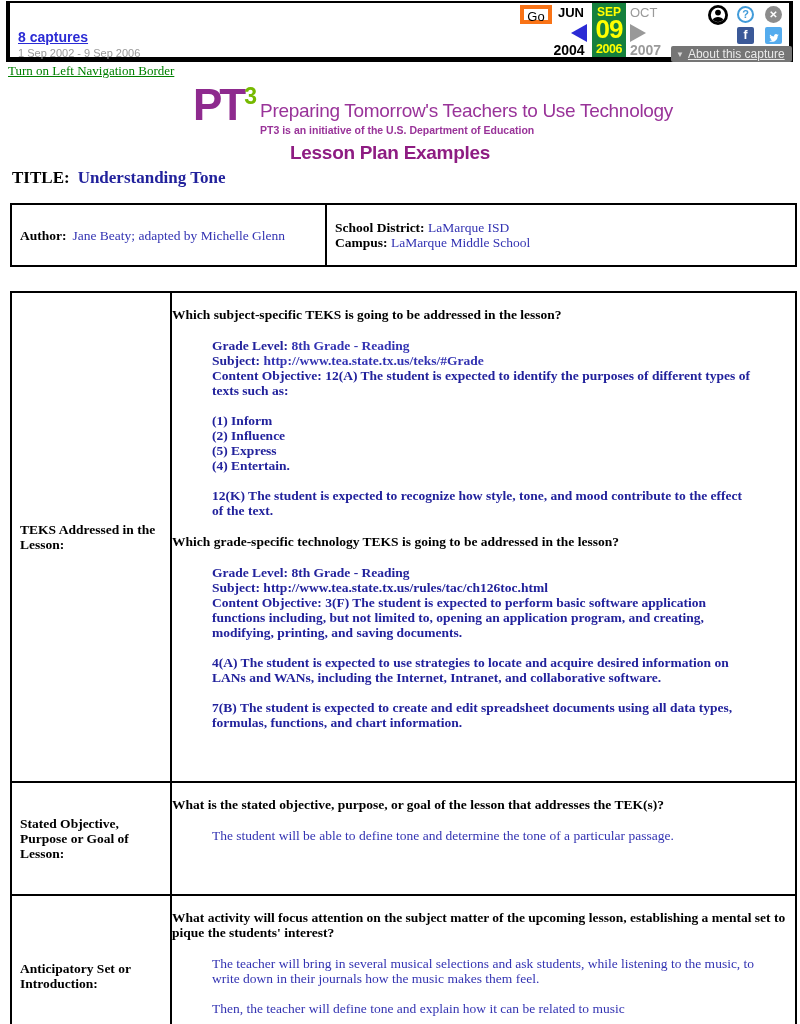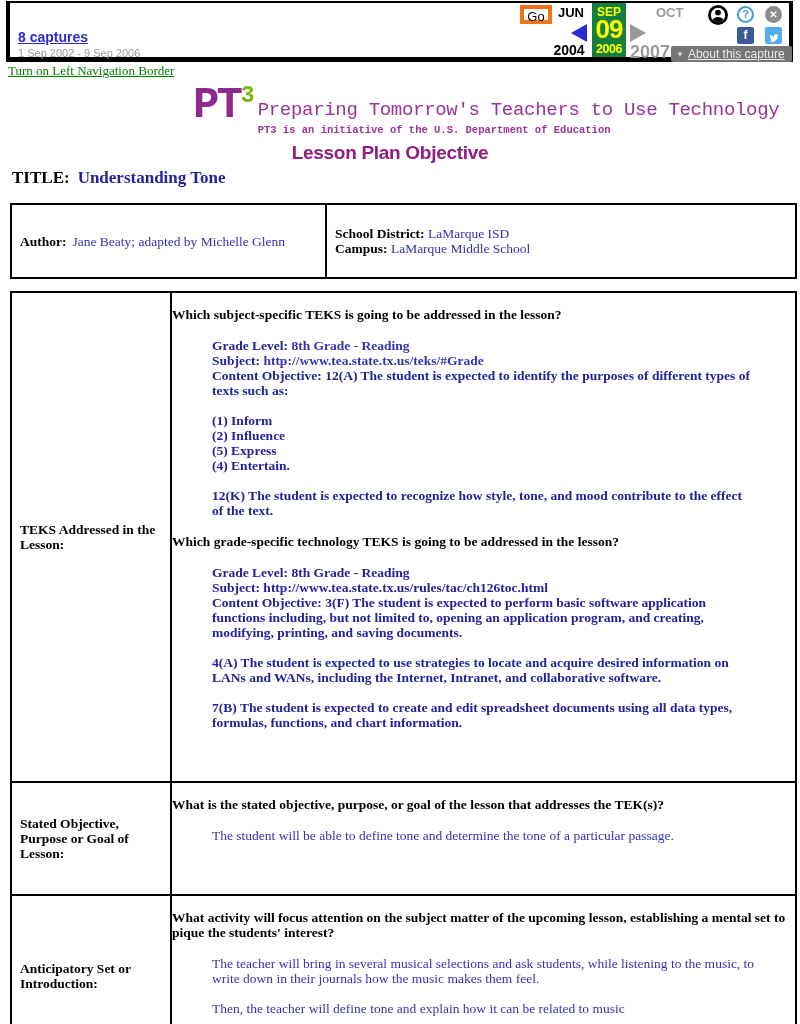--- a/index.html
+++ b/index.html
@@ -35,33 +35,33 @@
 
   .wb-col {
     position:absolute; left:582px; top:0; width:34px; height:54px;
     background:#15803d; text-align:center;
   }
   .wb-col .m { position:absolute; top:2px; width:100%; font-weight:bold; font-size:12px; color:#FFFF00; }
   .wb-col .d { position:absolute; top:13px; width:100%; font-weight:bold; font-size:26px; letter-spacing:-1px; color:#FFFF00; line-height:1; }
   .wb-col .y { position:absolute; bottom:1px; width:100%; font-weight:bold; font-size:12.5px; letter-spacing:-0.5px; color:#FFFF00; }
 
   .wb-mprev { position:absolute; left:544px; top:2px; width:34px; text-align:center; font-weight:bold; font-size:13px; color:#000; cursor:pointer; }
-  .wb-mnext { position:absolute; left:620px; top:2px; width:34px; text-align:left; font-weight:bold; font-size:13px; color:#9A9A9A; cursor:pointer;margin-left:26px; }
+  .wb-mnext { position:absolute; left:620px; top:2px; width:34px; text-align:left; font-weight:normal; font-size:13px; color:#9A9A9A; cursor:pointer; }
   .wb-arrow-l {
     position:absolute; left:561px; top:21px; width:0; height:0; cursor:pointer;
     border-top:9px solid transparent; border-bottom:9px solid transparent;
     border-right:16px solid #2B2BD5;
   }
   .wb-arrow-r {
     position:absolute; left:620px; top:21px; width:0; height:0; cursor:pointer;
     border-top:9px solid transparent; border-bottom:9px solid transparent;
     border-left:16px solid #999;
   }
   .wb-yprev { position:absolute; left:540px; top:39px; width:38px; text-align:center; font-weight:bold; font-size:14px; color:#000; cursor:pointer; }
-  .wb-ynext { position:absolute; left:620px; top:39px; font-weight:bold; font-size:18px; color:#9A9A9A; cursor:pointer; }
+  .wb-ynext { position:absolute; left:620px; top:39px; font-weight:bold; font-size:14px; color:#9A9A9A; cursor:pointer; }
 
   .wb-ico { position:absolute; width:17px; height:17px; cursor:pointer; }
   .wb-person { left:698px; top:2px; width:20px; height:20px; }
   .wb-help {
     left:727px; top:3px; border:2px solid #419BD9; border-radius:50%;
     color:#419BD9; font-weight:bold; font-size:11px; line-height:13px; text-align:center; background:#fff;
   }
   .wb-close {
     left:755px; top:3px; background:#8C8C8C; border-radius:50%;
     color:#fff; font-weight:bold; font-size:10px; line-height:17px; text-align:center;
@@ -77,39 +77,39 @@
     line-height:14px; cursor:pointer; white-space:nowrap;
   }
   .wb-about .tri { font-size:8px; color:#D5D5D5; vertical-align:1px; text-decoration:none; display:inline-block; margin-right:4px; }
   .wb-about .lbl { text-decoration:underline; }
 
   
   .nav-toggle {
     position:absolute; left:8px; top:63px; font-size:13px; color:#008000;
     text-decoration:underline; cursor:pointer; font-family:"Liberation Serif", serif;
   }
-  .logo-row { position:absolute; left:193px; top:88px; display:flex; align-items:flex-start; font-family:Liberation Mono, monospace; }
+  .logo-row { position:absolute; left:193px; top:88px; display:flex; align-items:flex-start; font-family:Liberation Sans, sans-serif; }
   .logo-pt { font-weight:bold; font-size:44px; line-height:0.78; letter-spacing:-3px; color:#8E2A8E; }
   .logo-3 { font-weight:bold; font-size:23px; line-height:1; color:#76B900; margin:-3px 0 0 1px; }
   .logo-text { margin-left:3px; padding-top:13px; }
   .logo-tagline { font-size:19px; letter-spacing:-0.3px; color:#993399; line-height:1.05; white-space:nowrap; }
   .logo-initiative { font-size:10.5px; font-weight:bold; color:#993399; margin-top:3px; }
   .page-heading {
     position:absolute; left:0; top:142px; width:780px; text-align:center;
     font-family:"Liberation Sans", sans-serif; font-weight:bold; font-size:19px;
     letter-spacing:-0.3px; color:#8E1C82;
   }
 
   .title-line { position:absolute; left:12px; top:168px; font-size:17px; font-weight:bold; }
   .title-line .t-label { color:#000; }
   .title-line .t-value { color:#22229C; margin-left:8px; }
 
   
   table { border-collapse:collapse; table-layout:fixed; }
-  td { border:2px solid #000; font-size:13.5px; line-height:15px; padding:21px 8px; vertical-align:middle; }
+  td { border:2px solid #000; font-size:13.5px; line-height:15px; padding:15px 8px; vertical-align:middle; }
   .tblA { position:absolute; left:10px; top:203px; width:787px; }
   .tblA .c1 { width:315px; }
   .tblA tr.r1 { height:53px; }
   .tblA tr.r2 { height:34px; }
   .tblB { position:absolute; left:10px; top:291px; width:787px; }
   .tblB .c1 { width:160px; }
   .row-teks { height:490px; }
   .row-obj { height:113px; }
   .row-ant { height:162px; }
 
@@ -169,21 +169,21 @@
 <a class="nav-toggle">Turn on Left Navigation Border</a>
 
 <div class="logo-row">
   <span class="logo-pt">PT</span>
   <span class="logo-3">3</span>
   <span class="logo-text">
     <span class="logo-tagline" style="display:block">Preparing Tomorrow's Teachers to Use Technology</span>
     <span class="logo-initiative" style="display:block">PT3 is an initiative of the U.S. Department of Education</span>
   </span>
 </div>
-<div class="page-heading">Lesson Plan Objective</div>
+<div class="page-heading">Lesson Plan Examples</div>
 
 <div class="title-line">
   <span class="t-label">TITLE:</span><span class="t-value">Understanding Tone</span>
 </div>
 
 <table class="tblA">
   <tbody>
       <tr class="r1">
     <td class="c1">
       <span class="lab">Author:</span><span class="val gap">Jane Beaty; adapted by Michelle Glenn</span>

